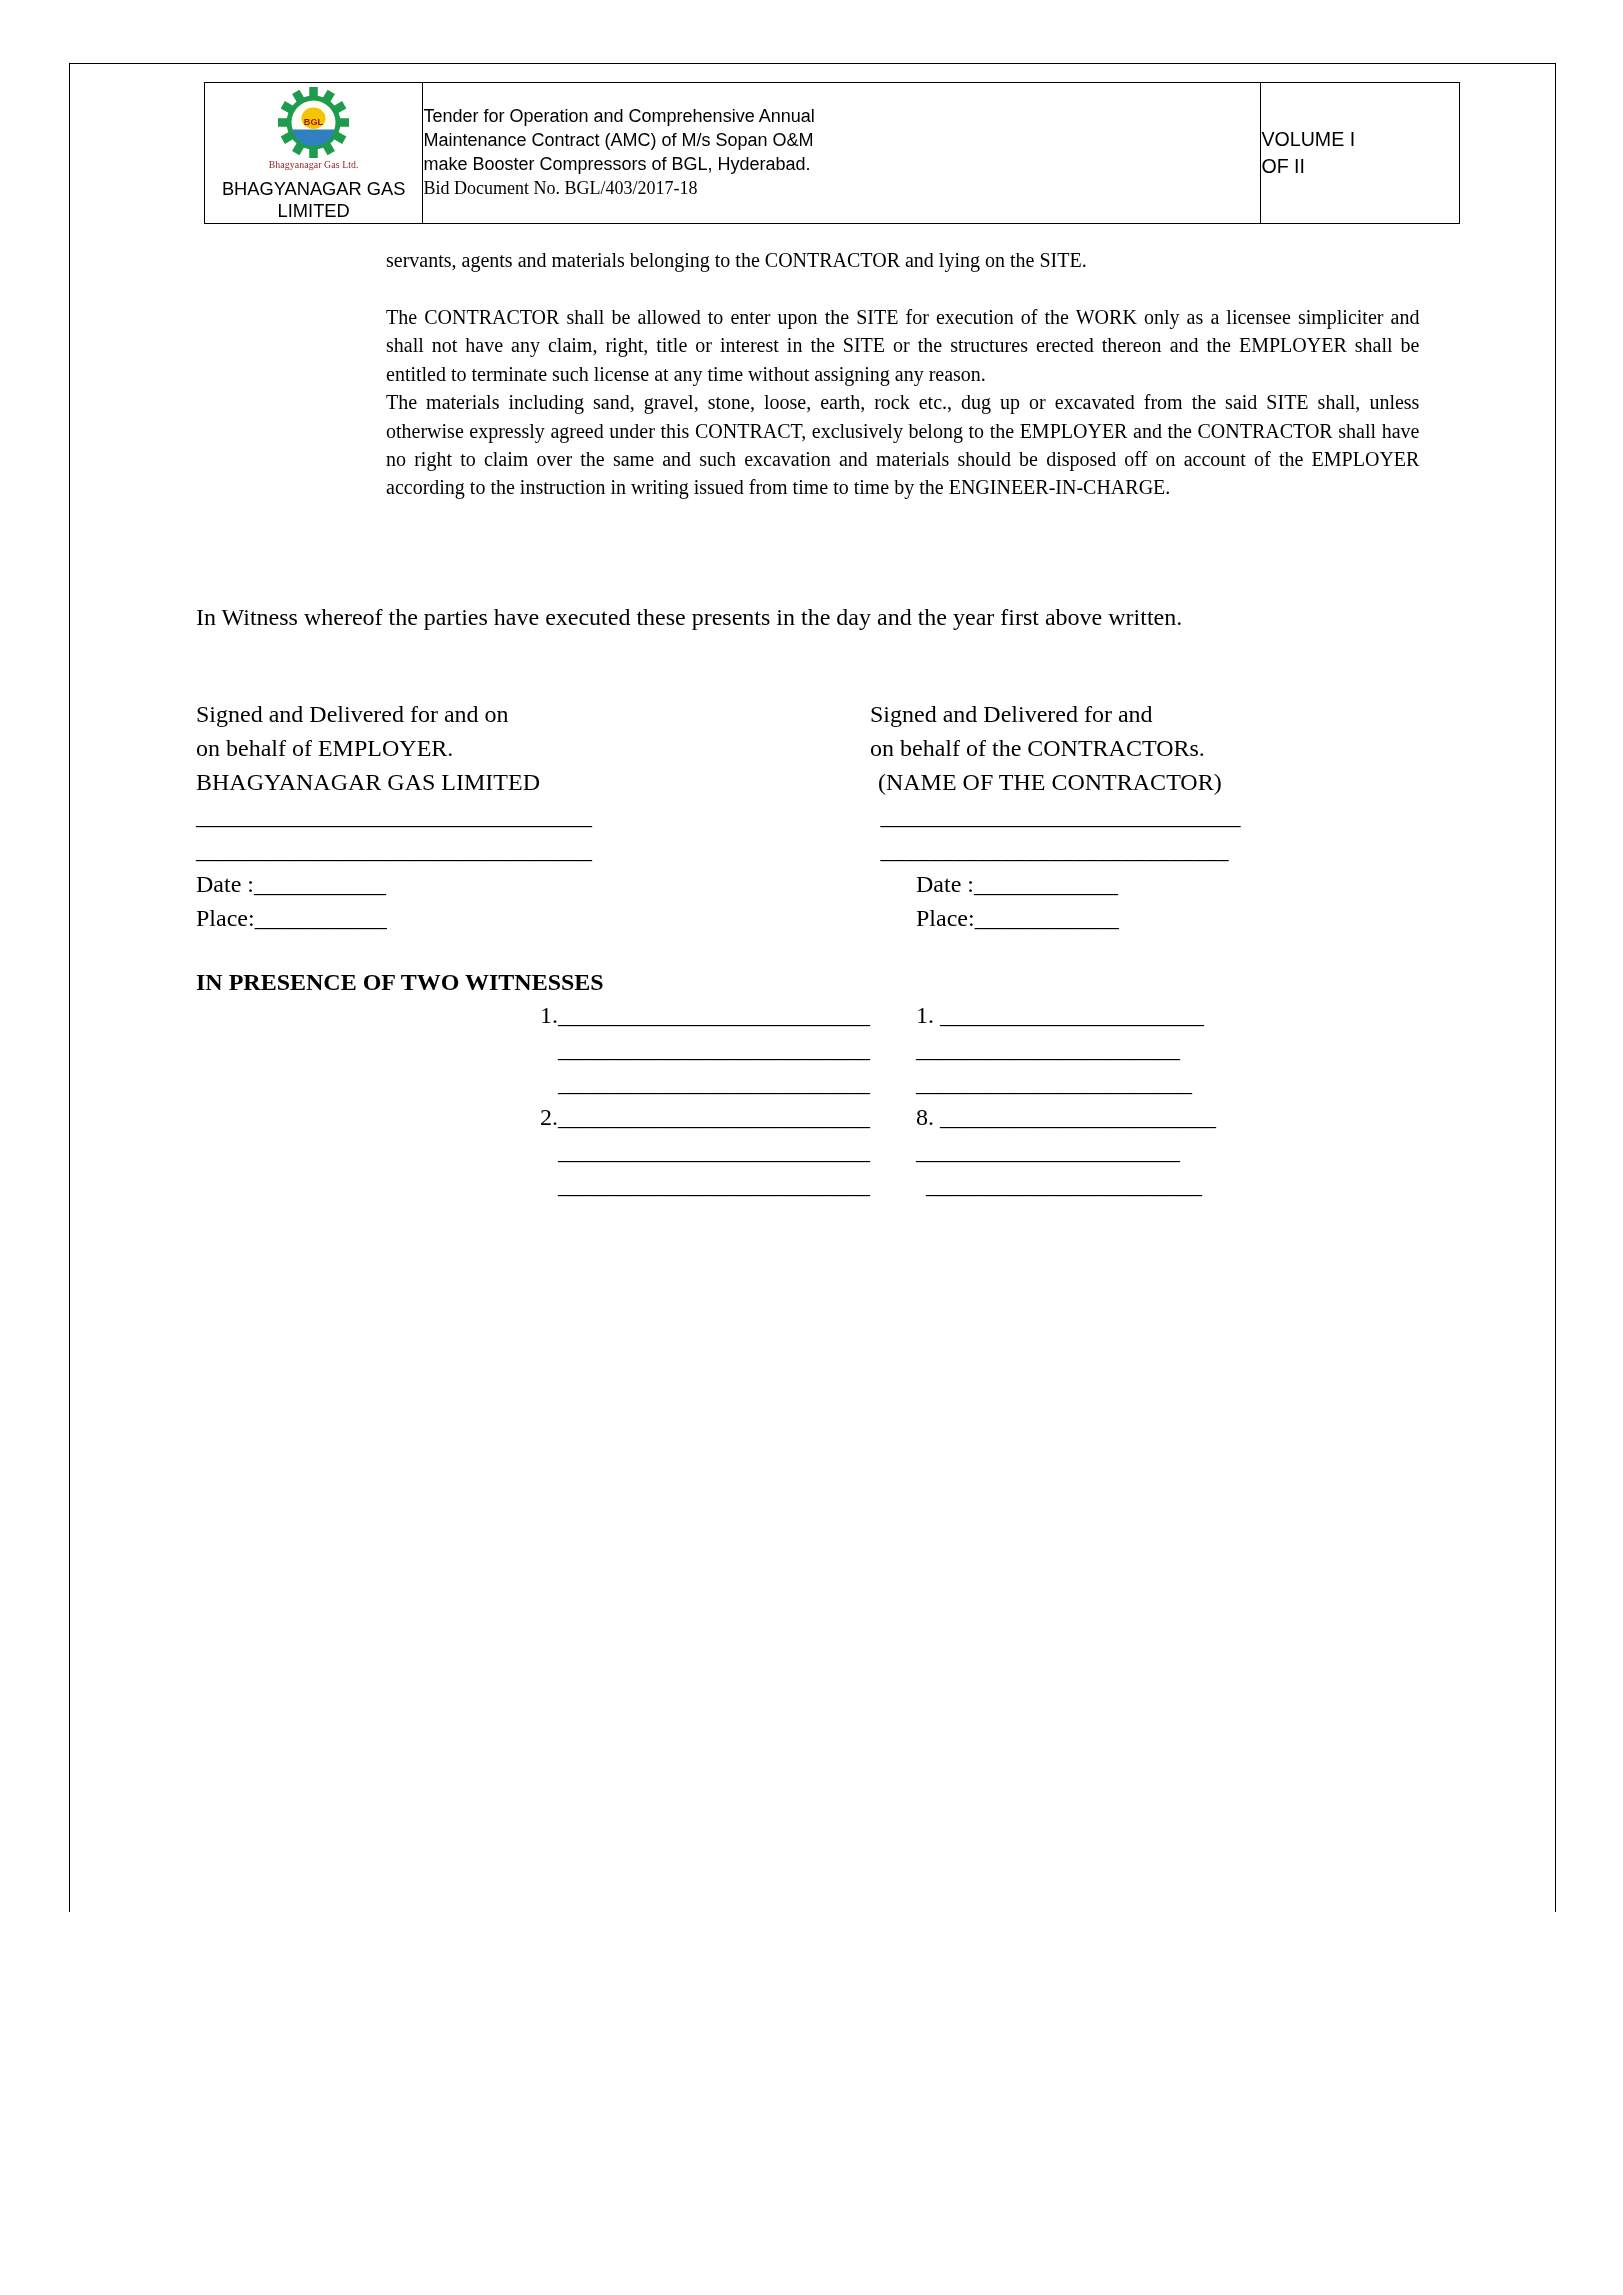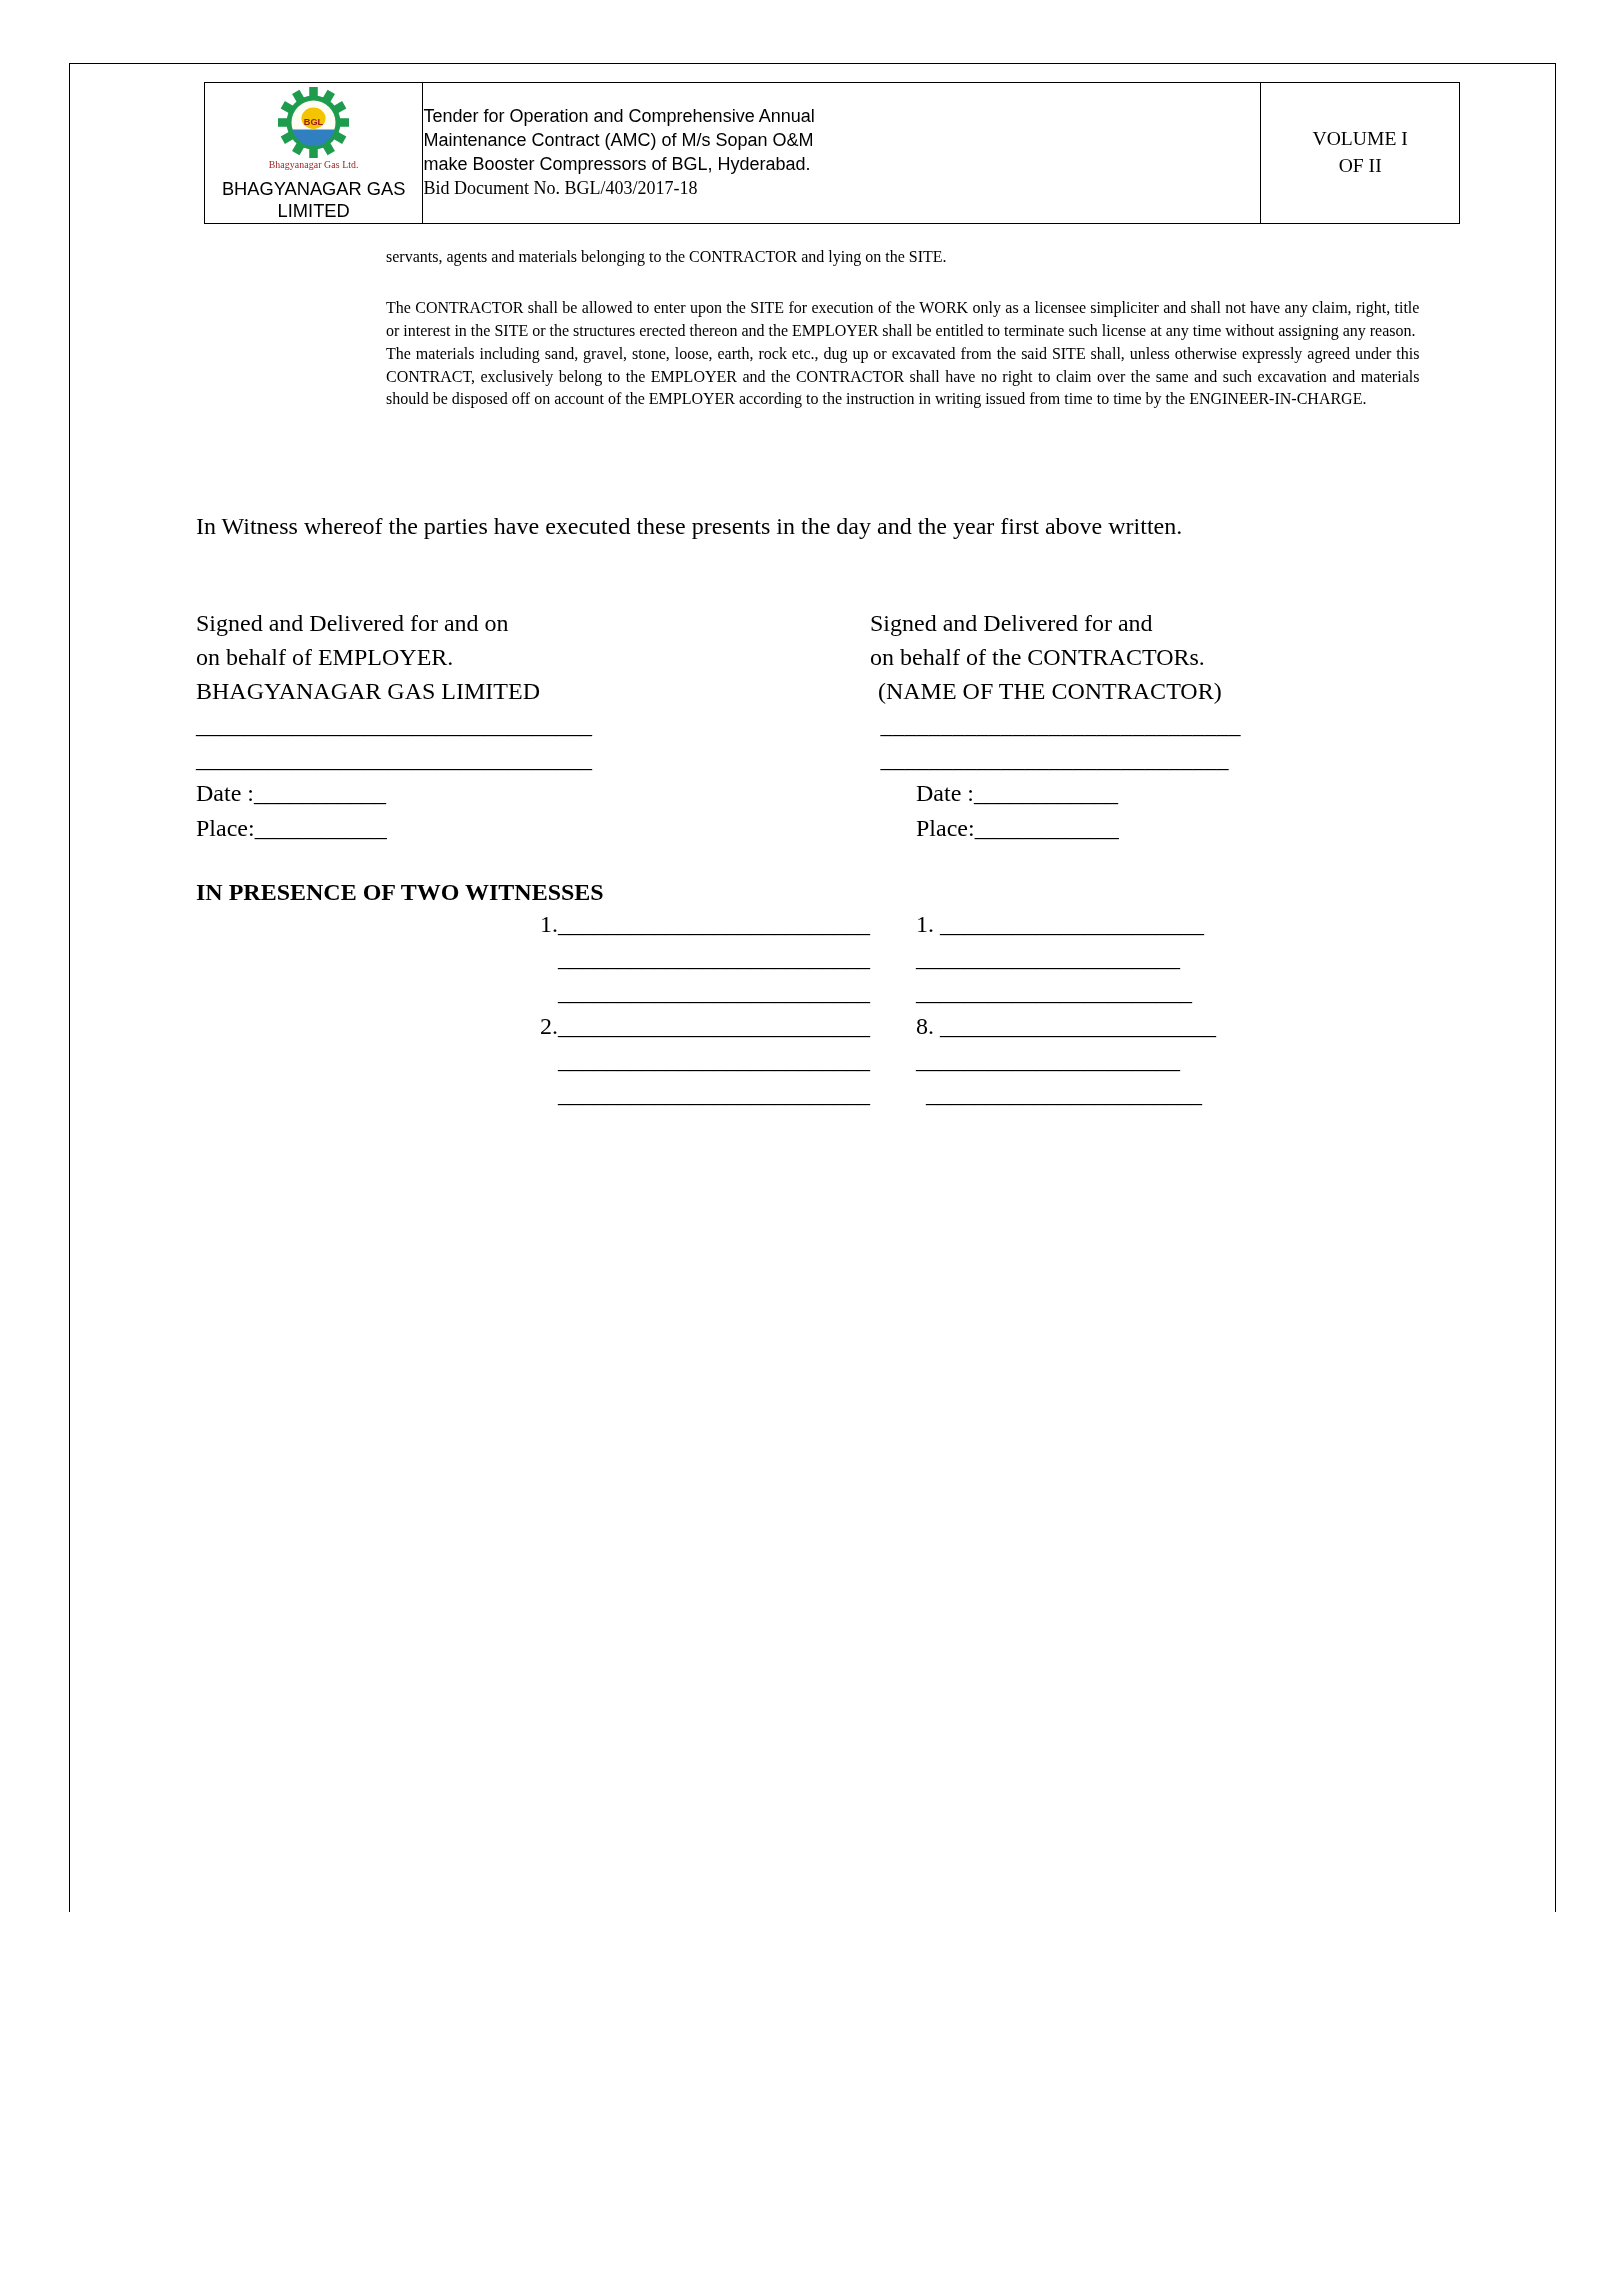--- a/index.html
+++ b/index.html
@@ -87,37 +87,37 @@
     font-size: 18px;
     line-height: 1.33;
     text-align: justify;
     color: #000000;
   }
   .hdr-title-cell .line-center {
     font-family: Liberation Serif, serif;
   }
   .hdr-vol-cell {
     width: 196px;
-    text-align: center;
-    font-family: Liberation Serif, serif;
+    text-align: left;
+    font-family: Liberation Sans, sans-serif;
     font-size: 19.6px;
     line-height: 1.35;
     color: #000000;
     padding: 6.5px 3.9px;
   }
 
   
   .body-area {
     margin-top: 22px;
     color: #000000;
   }
   p.indent {
     margin: 0 0 0 0;
     padding: 0 19.6px 0 190px;
-    font-size: 16px;
+    font-size: 20px;
     line-height: 1.42;
     text-align: justify;
   }
   p.indent.gap {
     margin-top: 29px;
   }
   p.full {
     margin: 0;
     padding: 0 18.3px 0 0;
     font-size: 24px;

